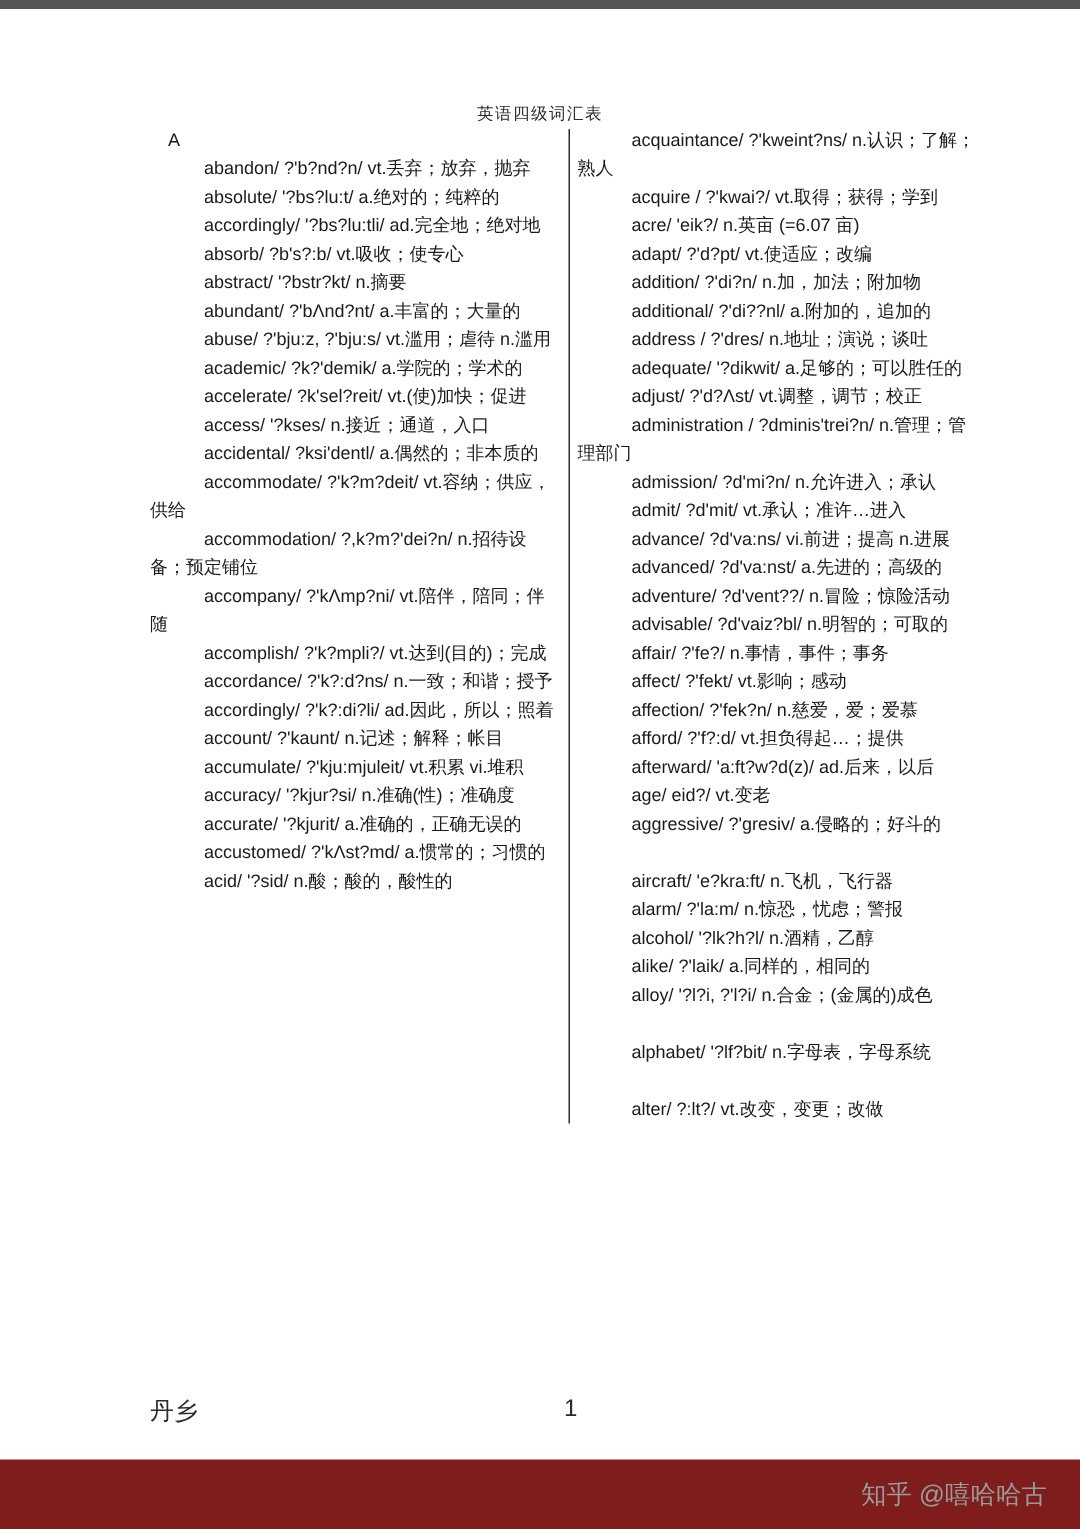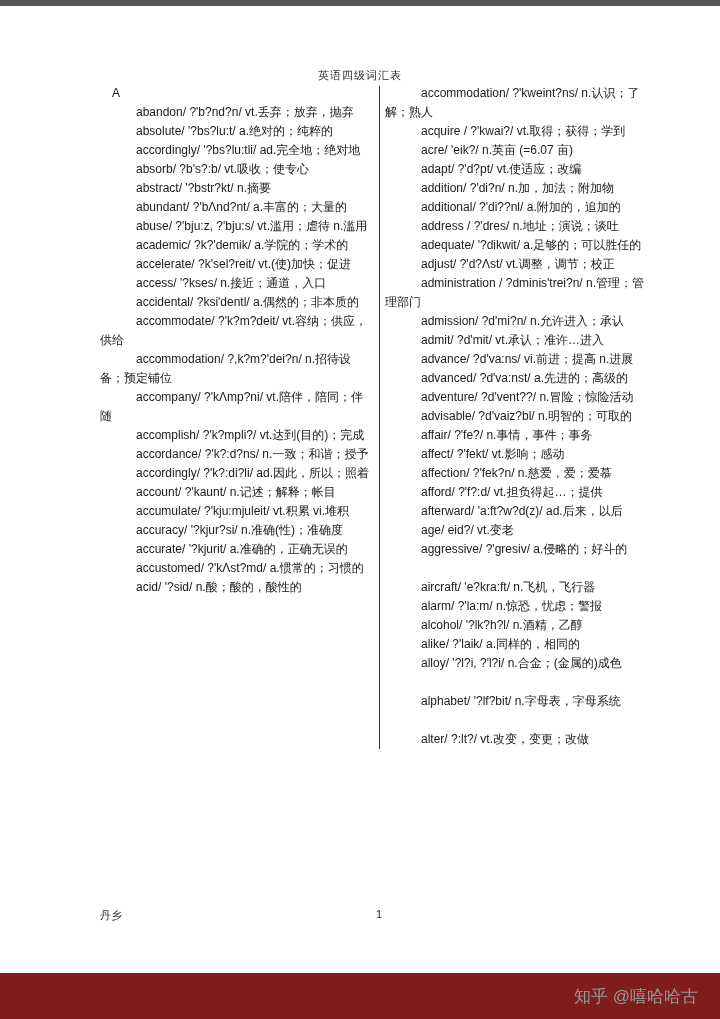--- a/index.html
+++ b/index.html
@@ -41,23 +41,23 @@
     margin: 0;
     font-size: 12px;
     line-height: 19px;
     color: #1a1a1a;
     text-indent: 3em;
     word-break: break-all;
   }
   .entry.blank { height: 19px; }
   .section-letter { text-indent: 1em; }
   .page-footer {
-    position: absolute; top: 908px; left: 100px;
+    position: absolute; top: 931px; left: 100px;
     width: 560px;
-    font-size: 11px;
+    font-size: 16px;
     color: #2b2b2b;
   }
   .footer-page-num { position: absolute; left: 276px; top: 0; }
   .watermark-band {
     position: absolute; bottom: 0; left: 0;
     width: 100%; height: 46px;
     background: #f0f0f0;
     display: flex;
     align-items: center;
     justify-content: flex-end;
@@ -97,21 +97,21 @@
       <p class="entry">accordingly/ ?'k?:di?li/ ad.因此，所以；照着</p>
       <p class="entry">account/ ?'kaunt/ n.记述；解释；帐目</p>
       <p class="entry">accumulate/ ?'kju:mjuleit/ vt.积累 vi.堆积</p>
       <p class="entry">accuracy/ '?kjur?si/ n.准确(性)；准确度</p>
       <p class="entry">accurate/ '?kjurit/ a.准确的，正确无误的</p>
       <p class="entry">accustomed/ ?'kΛst?md/ a.惯常的；习惯的</p>
       <p class="entry">acid/ '?sid/ n.酸；酸的，酸性的</p>
     </div>
   <div class="divider" style="background: rgb(46, 46, 46);"></div>
   <div class="col right">
-      <p class="entry">accommodation/ ?'kweint?ns/ n.认识；了解；熟人</p>
+      <p class="entry">acquaintance/ ?'kweint?ns/ n.认识；了解；熟人</p>
       <p class="entry">acquire / ?'kwai?/ vt.取得；获得；学到</p>
       <p class="entry">acre/ 'eik?/ n.英亩 (=6.07 亩)</p>
       <p class="entry">adapt/ ?'d?pt/ vt.使适应；改编</p>
       <p class="entry">addition/ ?'di?n/ n.加，加法；附加物</p>
       <p class="entry">additional/ ?'di??nl/ a.附加的，追加的</p>
       <p class="entry">address / ?'dres/ n.地址；演说；谈吐</p>
       <p class="entry">adequate/ '?dikwit/ a.足够的；可以胜任的</p>
       <p class="entry">adjust/ ?'d?Λst/ vt.调整，调节；校正</p>
       <p class="entry">administration / ?dminis'trei?n/ n.管理；管理部门</p>
       <p class="entry">admission/ ?d'mi?n/ n.允许进入；承认</p>

